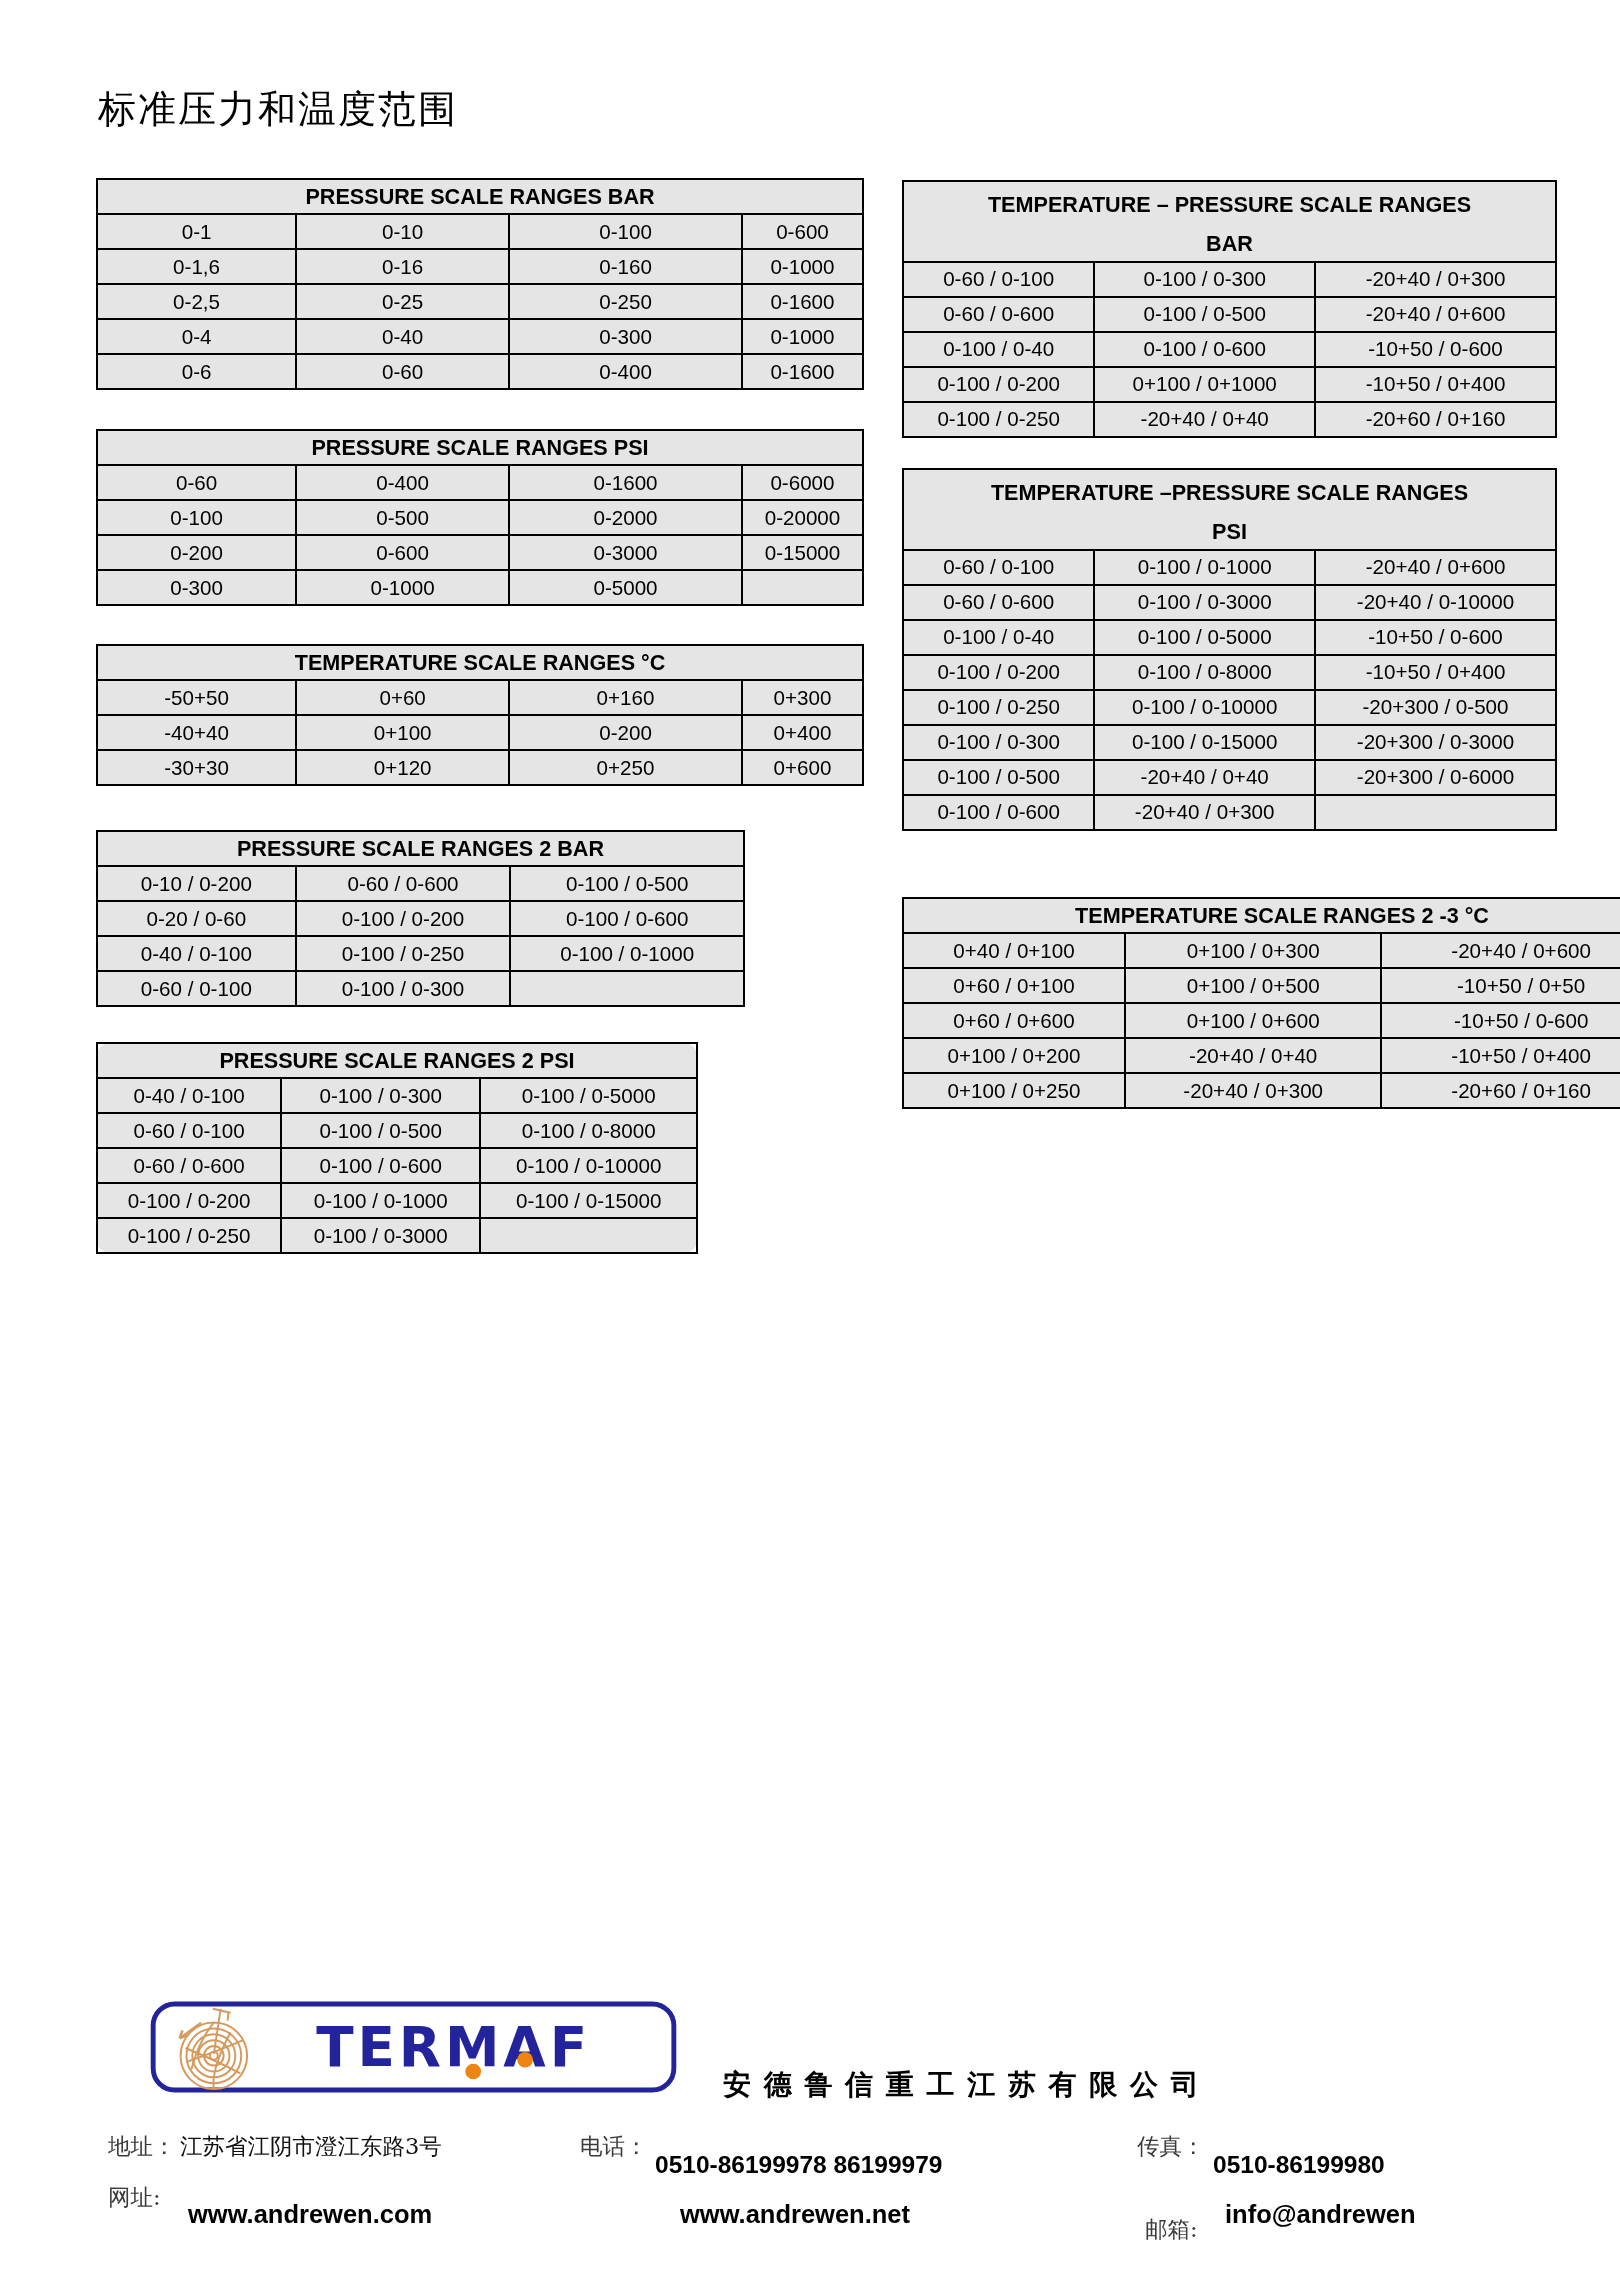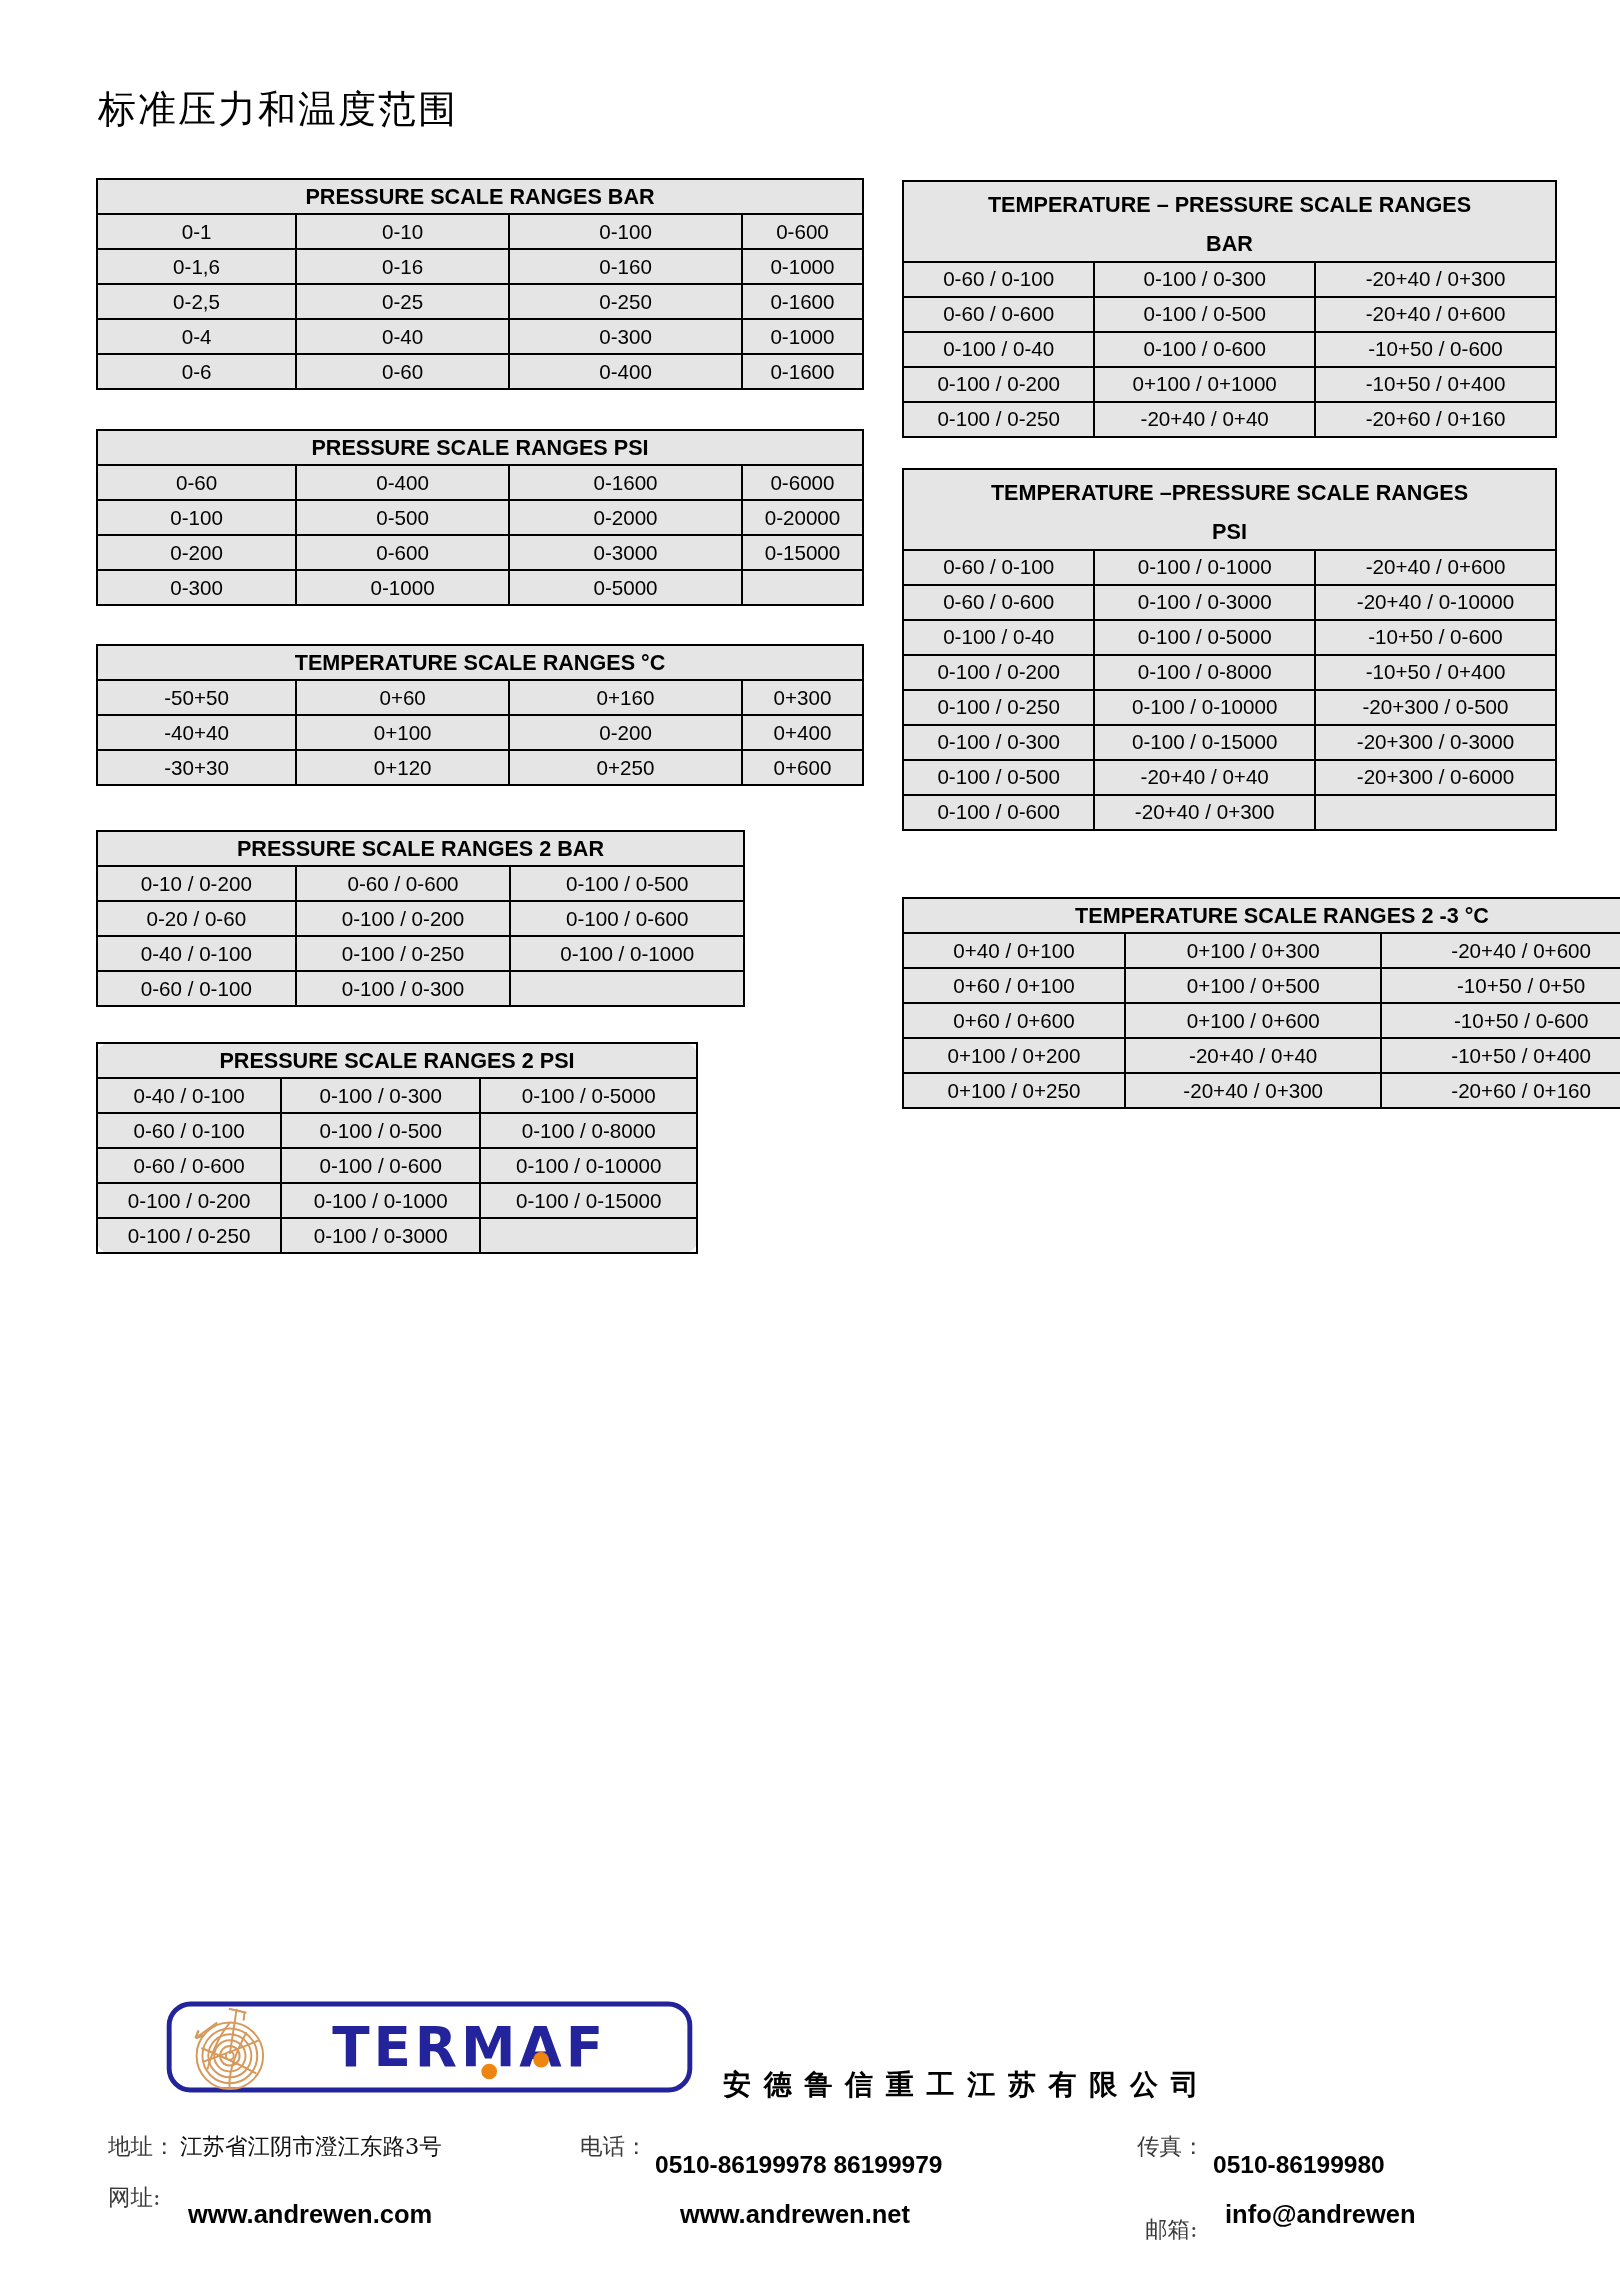--- a/index.html
+++ b/index.html
@@ -44,21 +44,21 @@
     padding: 0 3.9px;
   }
   table.grid th.twoline { height: 71px; }
   table.grid th .hline { display: block; line-height: 1.55; margin-top: 6px; }
   table.grid td {
     font-size: 20.6px;
     height: 33px;
     padding: 0 2px;
   }
   
-  .logo { position: absolute; left: 152px; top: 2001px; padding-left: 14px; }
+  .logo { position: absolute; left: 136px; top: 2001px; padding-left: 14px; }
   
   .company {
     position: absolute;
     left: 723px;
     top: 2066px;
     font-size: 28px;
     font-weight: bold;
     letter-spacing: 12.7px;
     white-space: nowrap;
   }

